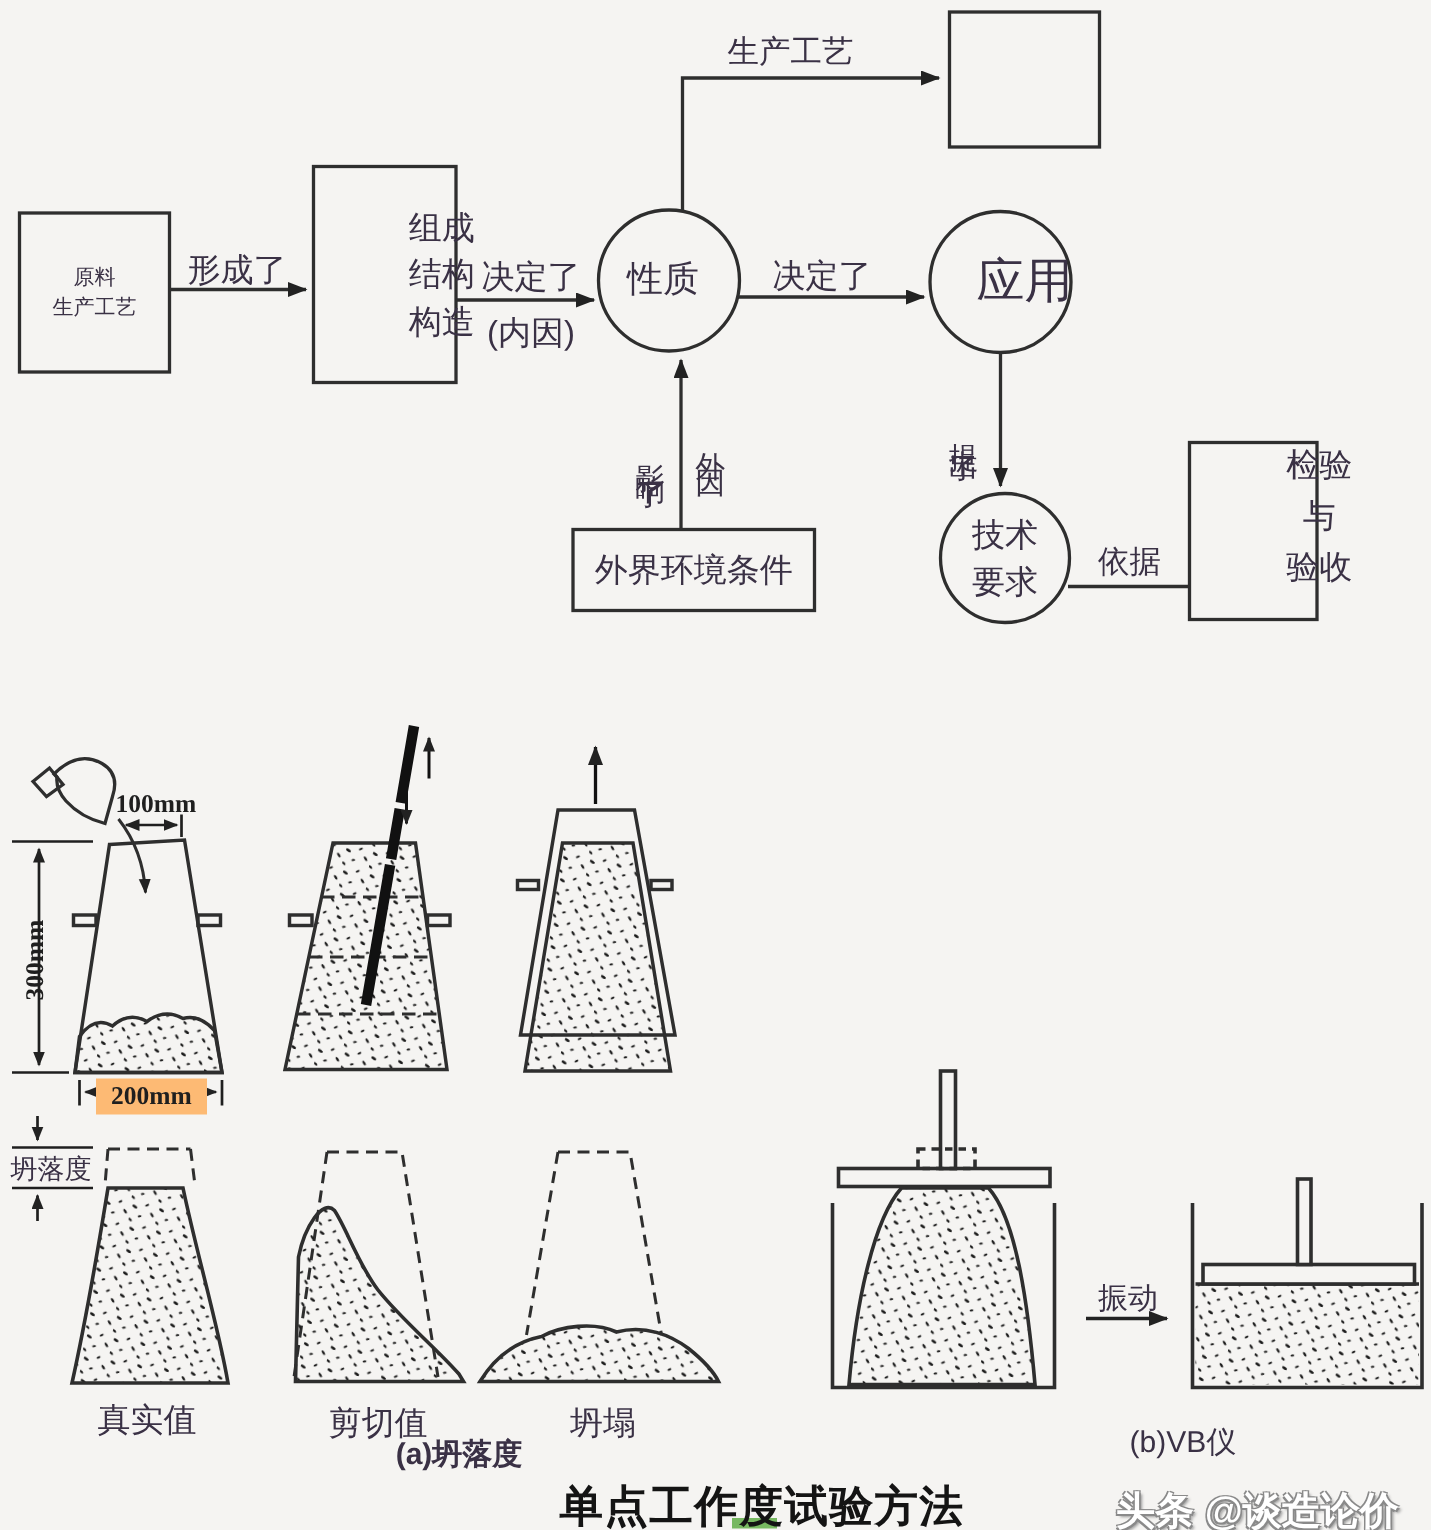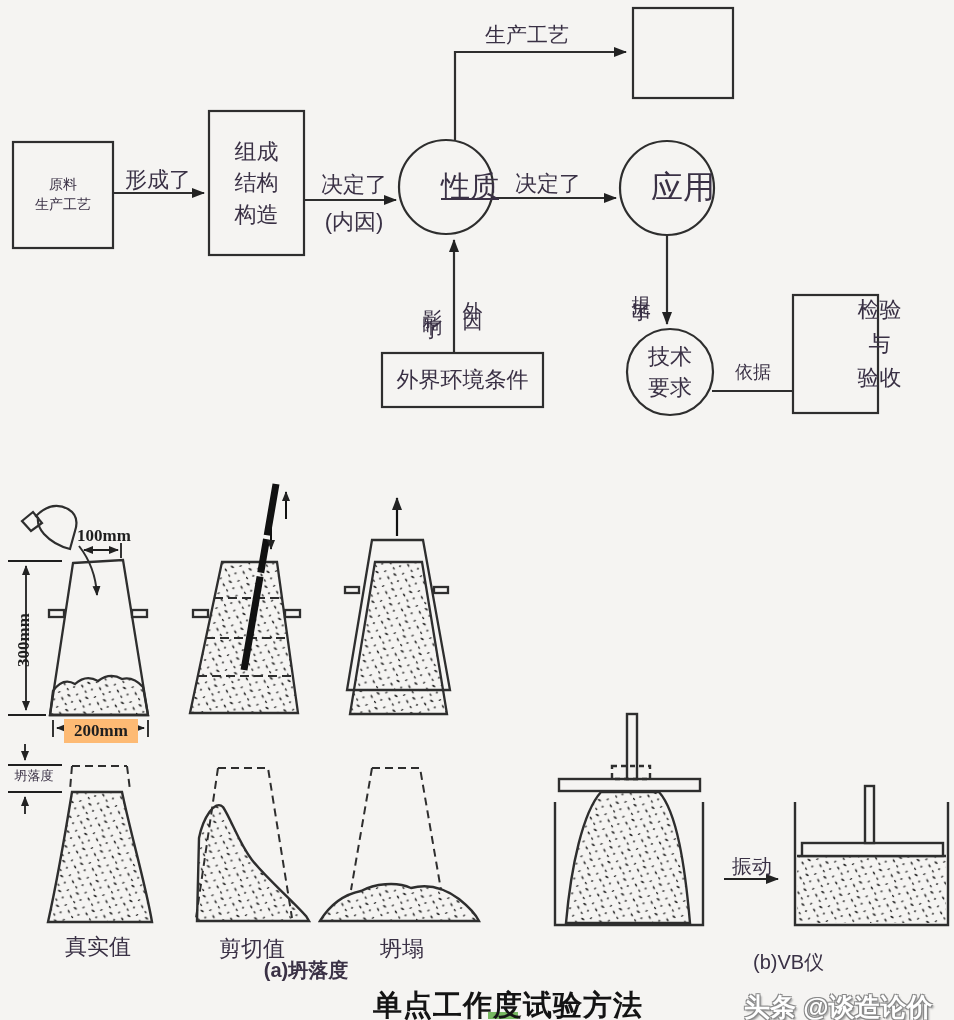--- a/index.html
+++ b/index.html
@@ -174,45 +174,45 @@
     <rect x="797" y="856" width="149" height="67" fill="url(#dots)" stroke="none"></rect>
     <path d="M795,802 L795,925 L948,925 L948,802"></path>
     <line x1="797" y1="856" x2="946" y2="856"></line>
     <rect x="802" y="843" width="141" height="13" fill="#f5f4f2"></rect>
     <rect x="865" y="786" width="9" height="57" fill="#f5f4f2"></rect>
   </g>
 </svg>
 
 <div class="lbl boxlbl" style="left:13px;top:142px;width:100px;height:106px;font-size:14px;">原料
 生产工艺</div>
-<div class="lbl boxlbl" style="left:209px;top:111px;width:95px;height:144px;">组成
+<div class="lbl boxlbl" style="left:209px;top:111px;width:95px;height:144px;padding-left:38px;">组成
 结构
 构造</div>
 <div class="lbl" style="left:118px;top:164px;width:80px;">形成了</div>
 <div class="lbl" style="left:312px;top:169px;width:84px;">决定了</div>
 <div class="lbl" style="left:308px;top:206px;width:92px;">(内因)</div>
-<div class="lbl boxlbl" style="left:423px;top:140px;width:94px;height:94px;font-size:29px;text-decoration:underline;">性质</div>
+<div class="lbl boxlbl" style="left:395px;top:140px;width:94px;height:94px;font-size:24px;">性质</div>
 <div class="lbl" style="left:452px;top:20px;width:150px;font-size:21px;">生产工艺</div>
 <div class="lbl" style="left:505px;top:168px;width:86px;">决定了</div>
 <div class="lbl boxlbl" style="left:636px;top:141px;width:94px;height:94px;font-size:32px;">应用</div>
 <div class="lbl vert" style="left:632px;top:243px;height:86px;letter-spacing:5px;">提出了</div>
 <div class="lbl boxlbl" style="left:624px;top:326px;width:92px;height:92px;">技术
 要求</div>
-<div class="lbl" style="left:718px;top:360px;width:70px;font-size:18px;">依据</div>
+<div class="lbl" style="left:718px;top:360px;width:70px;font-size:21px;">依据</div>
 <div class="lbl boxlbl" style="left:818px;top:295px;width:85px;height:98px;line-height:1.55;margin-left:19px;">检验
 与
 验收</div>
 <div class="lbl boxlbl" style="left:382px;top:353px;width:161px;height:54px;">外界环境条件</div>
 <div class="lbl vert" style="left:423px;top:257px;height:92px;letter-spacing:7px;">影响了</div>
 <div class="lbl vert" style="left:463px;top:262px;height:70px;letter-spacing:11px;">外因</div>
 
 <div class="lbl dim" style="left:72px;top:524px;width:64px;">100mm</div>
 <div class="lbl dim rot" style="left:-9px;top:628px;width:66px;">300mm</div>
 <div class="lbl dim bg" style="left:64px;top:719px;width:74px;">200mm</div>
-<div class="lbl" style="left:4px;top:767px;width:60px;font-size:13px;">坍落度</div>
+<div class="lbl" style="left:4px;top:767px;width:60px;font-size:18px;">坍落度</div>
 <div class="lbl" style="left:56px;top:931px;width:84px;">真实值</div>
 <div class="lbl" style="left:208px;top:933px;width:88px;">剪切值</div>
 <div class="lbl" style="left:370px;top:933px;width:64px;">坍塌</div>
 <div class="lbl" style="left:243px;top:956px;width:126px;font-size:20px;font-weight:bold;">(a)坍落度</div>
 <div class="lbl" style="left:724px;top:852px;width:56px;font-size:20px;">振动</div>
 <div class="lbl" style="left:753px;top:948px;width:110px;font-size:20px;text-align:left;">(b)VB仪</div>
 
 <div id="green-mark" style="left:488px;top:1012px;width:30px;height:7px;"></div>
 <div class="lbl" id="title" style="left:358px;top:985px;width:300px;">单点工作度试验方法</div>
 <div class="lbl" id="watermark" style="left:744px;top:971px;width:210px;text-align:left;">头条 @谈造论价</div>

